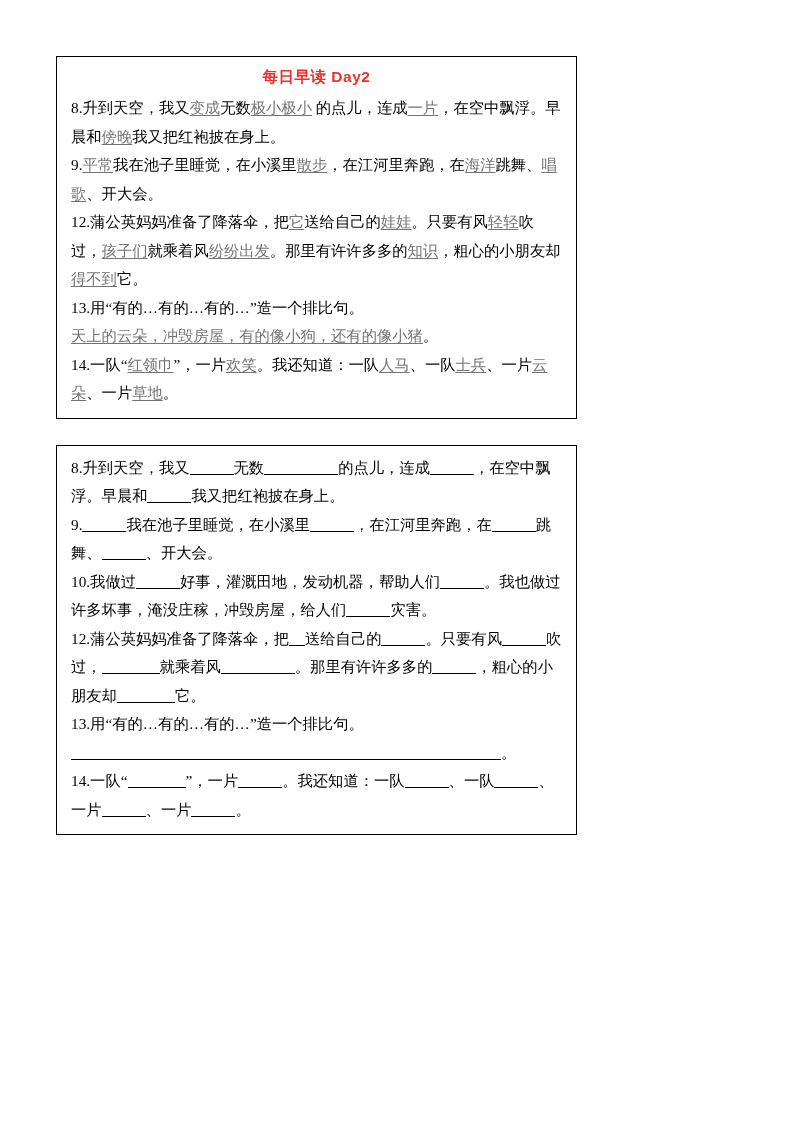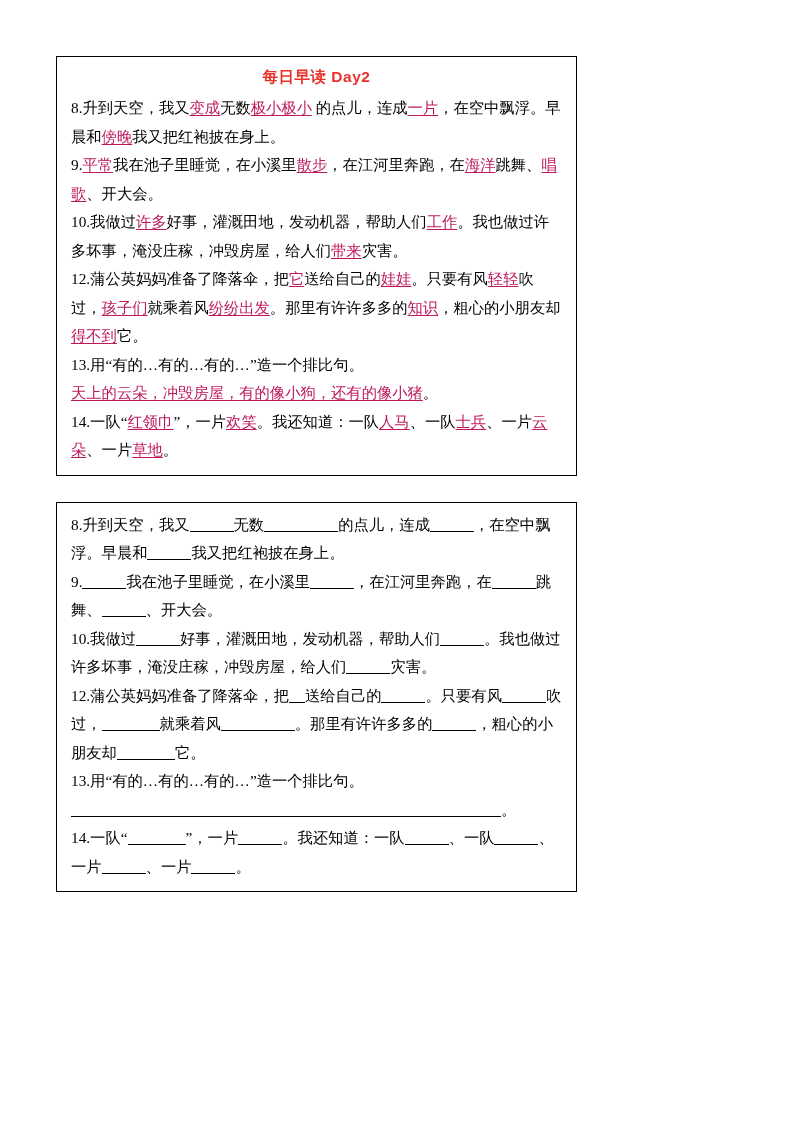--- a/index.html
+++ b/index.html
@@ -36,21 +36,21 @@
     margin: 2px 0 6px 0;
     font-family: "Liberation Sans", "DejaVu Sans", sans-serif;
   }
   .line {
     font-size: 15.3px;
     line-height: 28.5px;
     white-space: pre-wrap;
     word-break: break-all;
   }
   .blue {
-    color: #be185d;
+    color: #737373;
     text-decoration: underline;
     text-underline-offset: 2px;
   }
   .blank {
     display: inline-block;
     border-bottom: 1px solid #000000;
     height: 15px;
     vertical-align: -2px;
   }
   .b1 { width: 16px; }
@@ -61,21 +61,20 @@
 </style>
 </head>
 <body>
 
 <div class="page">
   <div id="panels-root">
       <div class="panel">
         <div class="panel-title">每日早读 Day2</div>
         <div class="line"><span>8.升到天空，我又</span><span class="blue">变成</span><span>无数</span><span class="blue">极小极小</span><span> 的点儿，连成</span><span class="blue">一片</span><span>，在空中飘浮。早晨和</span><span class="blue">傍晚</span><span>我又把红袍披在身上。</span></div>
         <div class="line"><span>9.</span><span class="blue">平常</span><span>我在池子里睡觉，在小溪里</span><span class="blue">散步</span><span>，在江河里奔跑，在</span><span class="blue">海洋</span><span>跳舞、</span><span class="blue">唱歌</span><span>、开大会。</span></div>
-        <div class="line"><span>10.我做过</span><span class="blue">许多</span><span>好事，灌溉田地，发动机器，帮助人们</span><span class="blue">工作</span><span>。我也做过许多坏事，淹没庄稼，冲毁房屋，给人们</span><span class="blue">带来</span><span>灾害。</span></div>
         <div class="line"><span>12.蒲公英妈妈准备了降落伞，把</span><span class="blue">它</span><span>送给自己的</span><span class="blue">娃娃</span><span>。只要有风</span><span class="blue">轻轻</span><span>吹过，</span><span class="blue">孩子们</span><span>就乘着风</span><span class="blue">纷纷出发</span><span>。那里有许许多多的</span><span class="blue">知识</span><span>，粗心的小朋友却</span><span class="blue">得不到</span><span>它。</span></div>
         <div class="line"><span>13.用“有的…有的…有的…”造一个排比句。</span></div>
         <div class="line"><span class="blue">天上的云朵，冲毁房屋，有的像小狗，还有的像小猪</span><span>。</span></div>
         <div class="line"><span>14.一队“</span><span class="blue">红领巾</span><span>”，一片</span><span class="blue">欢笑</span><span>。我还知道：一队</span><span class="blue">人马</span><span>、一队</span><span class="blue">士兵</span><span>、一片</span><span class="blue">云朵</span><span>、一片</span><span class="blue">草地</span><span>。</span></div>
       </div>
       <div class="panel">
         <div class="line"><span>8.升到天空，我又</span><span class="blank b3"></span><span>无数</span><span class="blank b5"></span><span>的点儿，连成</span><span class="blank b3"></span><span>，在空中飘浮。早晨和</span><span class="blank b3"></span><span>我又把红袍披在身上。</span></div>
         <div class="line"><span>9.</span><span class="blank b3"></span><span>我在池子里睡觉，在小溪里</span><span class="blank b3"></span><span>，在江河里奔跑，在</span><span class="blank b3"></span><span>跳舞、</span><span class="blank b3"></span><span>、开大会。</span></div>
         <div class="line"><span>10.我做过</span><span class="blank b3"></span><span>好事，灌溉田地，发动机器，帮助人们</span><span class="blank b3"></span><span>。我也做过许多坏事，淹没庄稼，冲毁房屋，给人们</span><span class="blank b3"></span><span>灾害。</span></div>
         <div class="line"><span>12.蒲公英妈妈准备了降落伞，把</span><span class="blank b1"></span><span>送给自己的</span><span class="blank b3"></span><span>。只要有风</span><span class="blank b3"></span><span>吹过，</span><span class="blank b4"></span><span>就乘着风</span><span class="blank b5"></span><span>。那里有许许多多的</span><span class="blank b3"></span><span>，粗心的小朋友却</span><span class="blank b4"></span><span>它。</span></div>

